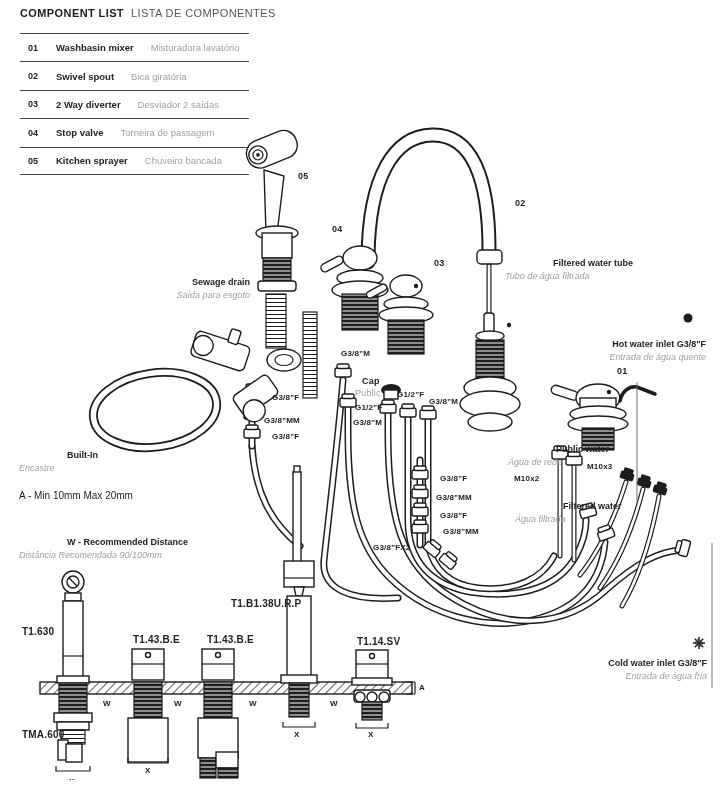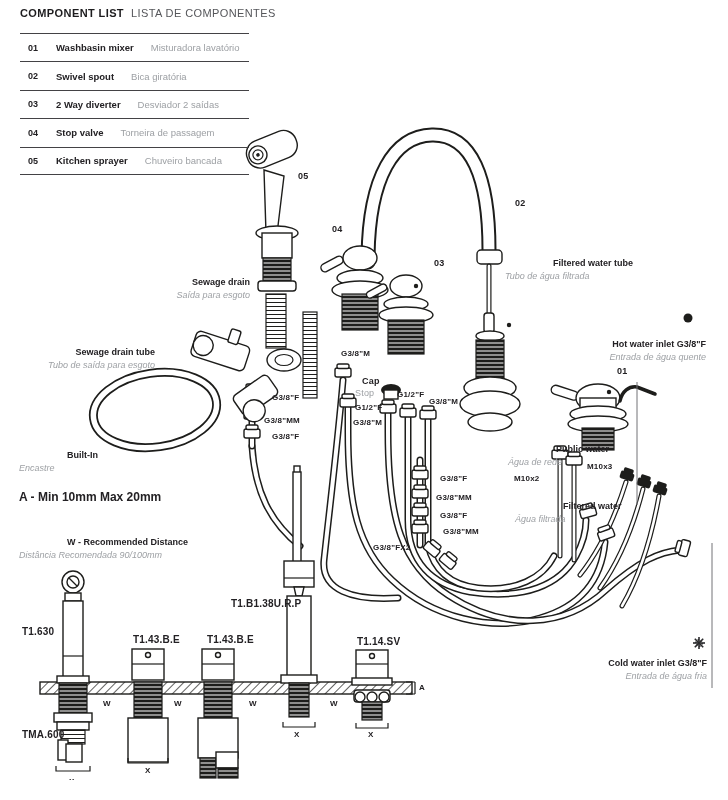--- a/index.html
+++ b/index.html
@@ -4,21 +4,21 @@
 <style>
   html,body{margin:0;padding:0;background:#fff;}
   body{width:728px;height:800px;position:relative;font-family:"Liberation Sans",sans-serif;color:#232124;}
   #stage{position:absolute;left:0;top:0;width:728px;height:780px;overflow:hidden;background:#fff;}
   svg{position:absolute;left:0;top:0;}
   
   .b{font-weight:700;color:#232124;padding-left:48px;}
   .g{font-weight:400;color:#9da0a4;font-style:italic;}
   .blk{position:absolute;font-size:9px;line-height:12.5px;white-space:nowrap;}
   .blk.r{text-align:right;}
-  .one{position:absolute;font-size:12px;font-weight:700;white-space:nowrap;color:#232124;}
+  .one{position:absolute;font-size:10px;font-weight:400;white-space:nowrap;color:#232124;}
   .callout{position:absolute;font-size:9px;font-weight:700;color:#232124;letter-spacing:.3px;}
   .fit{position:absolute;font-size:8px;font-weight:700;color:#232124;white-space:nowrap;letter-spacing:.2px;}
   .code{position:absolute;font-size:10px;font-weight:700;color:#232124;white-space:nowrap;letter-spacing:.2px;}
   .dim{position:absolute;font-size:8px;font-weight:700;color:#232124;}
   
   #hdr{position:absolute;left:20px;top:7px;font-size:11px;white-space:nowrap;}
   #hdr .t1{font-weight:700;color:#1d1c1e;letter-spacing:.4px;}
   #hdr .t2{font-weight:400;color:#55565a;margin-left:7px;letter-spacing:.4px;}
   #clist{position:absolute;left:20px;top:33px;width:229px;}
   .crow{box-sizing:border-box;height:28.4px;border-top:1.4px solid #434245;display:flex;align-items:center;padding-left:8px;}
@@ -342,24 +342,20 @@
   <div class="callout" style="left:298px;top:171px">05</div>
   <div class="callout" style="left:332px;top:224px">04</div>
   <div class="callout" style="left:434px;top:258px">03</div>
   <div class="callout" style="left:515px;top:198px">02</div>
   <div class="callout" style="left:617px;top:366px">01</div>
 
   <div class="blk r" style="right:478px;top:276px">
     <div class="b">Sewage  drain</div>
     <div class="g">Saída para esgoto</div>
   </div>
-  <div class="blk r" style="right:573px;top:346px">
-    <div class="b">Sewage  drain tube</div>
-    <div class="g">Tubo de saída para esgoto</div>
-  </div>
   <div class="blk" style="left:505px;top:257px">
     <div class="b">Filtered water tube</div>
     <div class="g">Tubo de água filtrada</div>
   </div>
   <div class="blk r" style="right:22px;top:338px">
     <div class="b">Hot water inlet G3/8"F</div>
     <div class="g">Entrada de água quente</div>
   </div>
   <div class="blk r" style="right:21px;top:657px">
     <div class="b">Cold water inlet G3/8"F</div>
@@ -379,21 +375,21 @@
   </div>
 
   <div class="one" style="left:19px;top:490px">A - Min 10mm Max 20mm</div>
   <div class="blk" style="left:19px;top:536px">
     <div class="b">W - Recommended Distance</div>
     <div class="g">Distância Recomendada 90/100mm</div>
   </div>
 
   <div class="fit" style="left:341px;top:349px">G3/8"M</div>
   <div class="fit" style="left:362px;top:376px;font-size:9px">Cap</div>
-  <div class="fit" style="left:355px;top:388px;font-size:9px;font-weight:400;color:#9da0a4">Stop</div>
+  <div class="fit" style="left:355px;top:388px;font-size:9px;font-weight:400;color:#9da0a4">Public</div>
   <div class="fit" style="left:397px;top:390px">G1/2"F</div>
   <div class="fit" style="left:429px;top:397px">G3/8"M</div>
   <div class="fit" style="left:355px;top:403px">G1/2"F</div>
   <div class="fit" style="left:353px;top:418px">G3/8"M</div>
   <div class="fit" style="left:272px;top:393px">G3/8"F</div>
   <div class="fit" style="left:264px;top:416px">G3/8"MM</div>
   <div class="fit" style="left:272px;top:432px">G3/8"F</div>
   <div class="fit" style="left:440px;top:474px">G3/8"F</div>
   <div class="fit" style="left:436px;top:493px">G3/8"MM</div>
   <div class="fit" style="left:440px;top:511px">G3/8"F</div>

